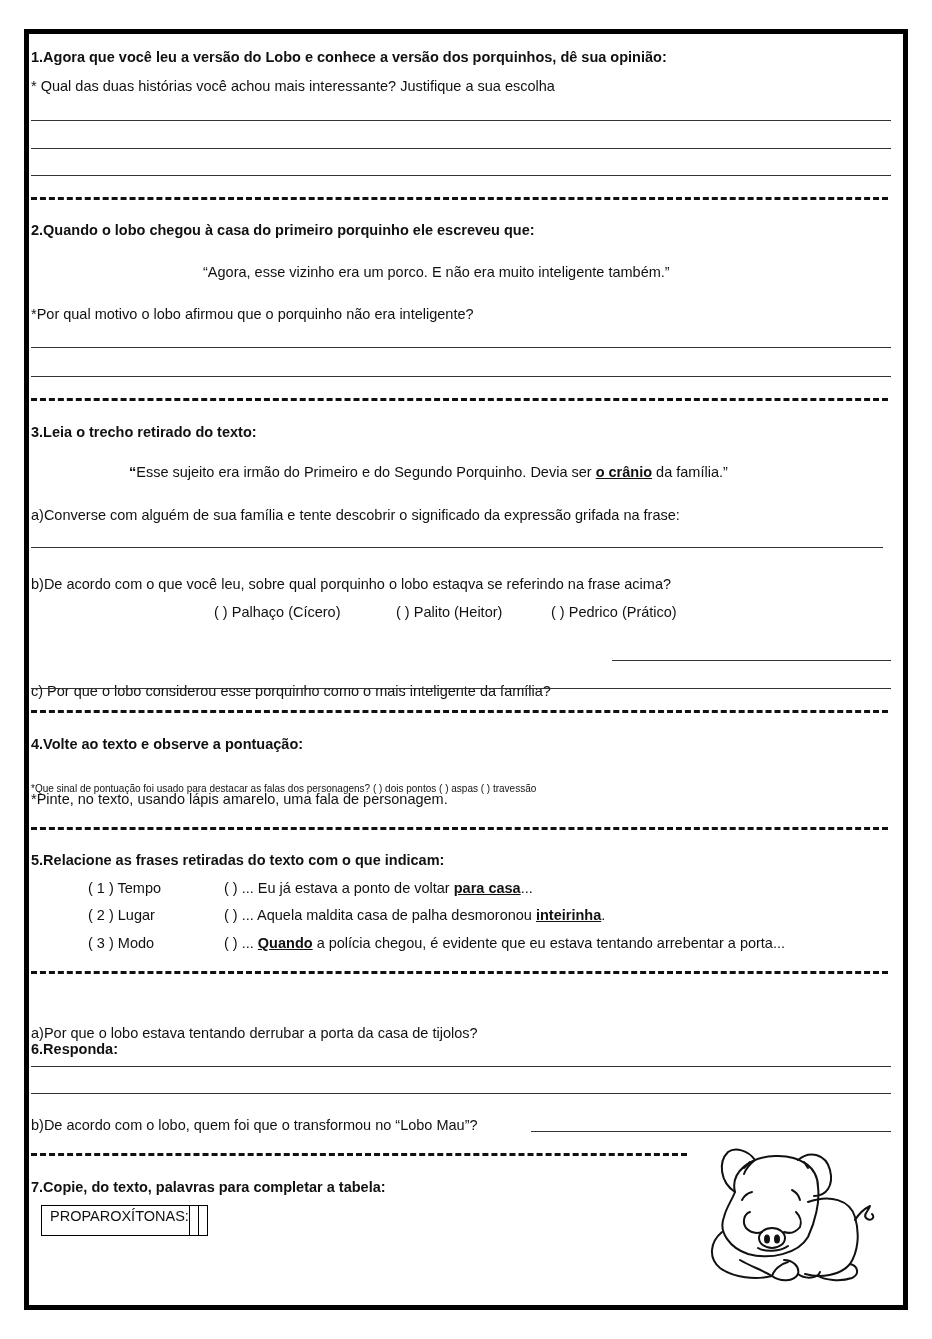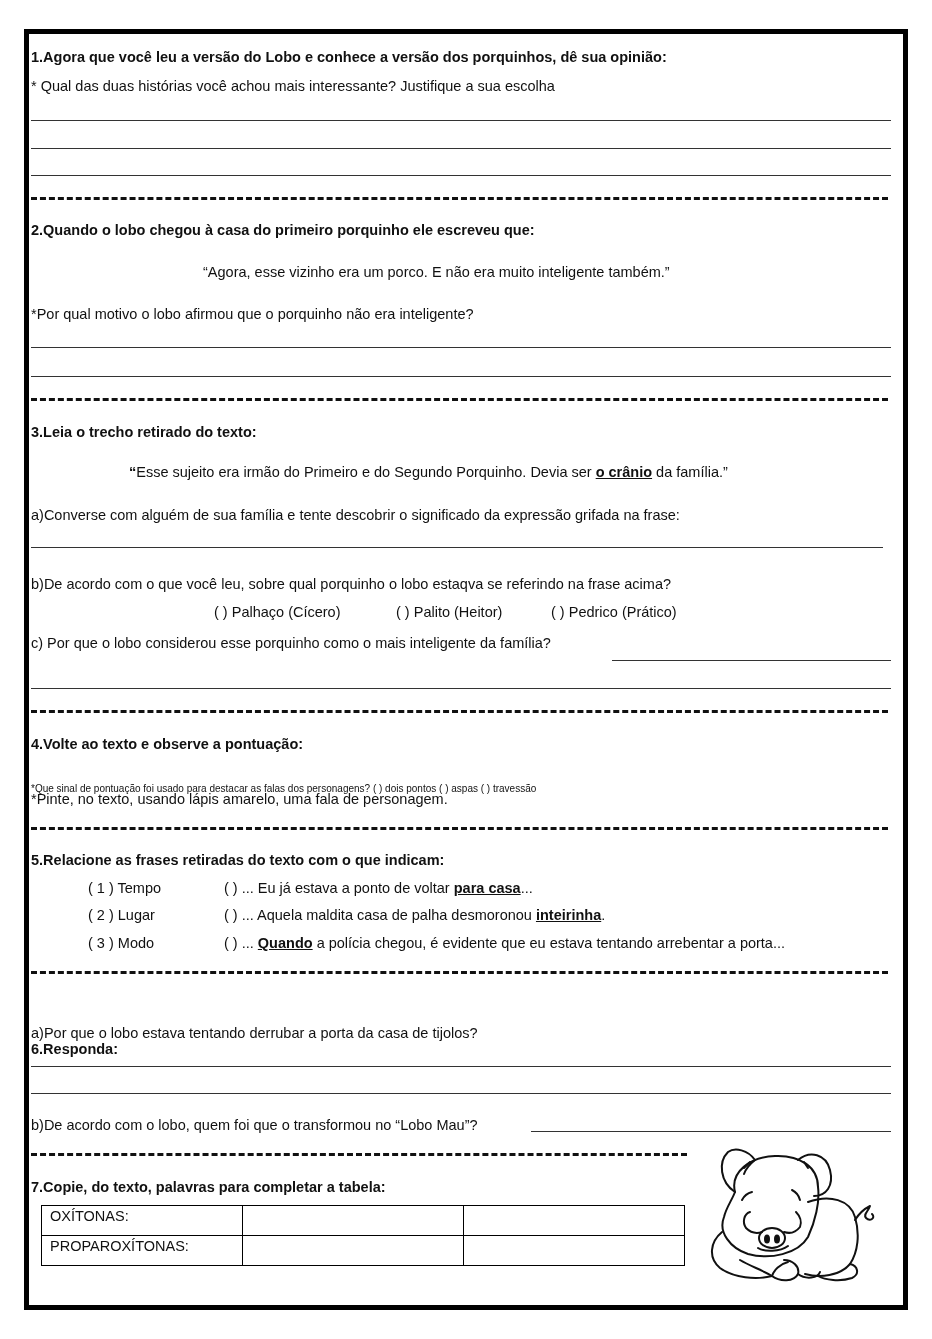--- a/index.html
+++ b/index.html
@@ -37,21 +37,21 @@
 <div class="dash" style="left:31px;top:398px;width:857px;"></div>
 
 <div class="abs b" style="left:31px;top:423px;">3.Leia o trecho retirado do texto:</div>
 <div class="abs" style="left:129px;top:463px;"><span class="b">“</span><span>Esse sujeito era irmão do Primeiro e do Segundo Porquinho. Devia ser </span><span class="u">o crânio</span><span> da família.”</span></div>
 <div class="abs" style="left:31px;top:506px;">a)Converse com alguém de sua família e tente descobrir o significado da expressão grifada na frase:</div>
 <div class="rule" style="left:31px;top:547px;width:852px;"></div>
 <div class="abs" style="left:31px;top:575px;">b)De acordo com o que você leu, sobre qual porquinho o lobo estaqva se referindo na frase acima?</div>
 <div class="abs" style="left:214px;top:603px;">(     ) Palhaço (Cícero)</div>
 <div class="abs" style="left:396px;top:603px;">(     ) Palito (Heitor)</div>
 <div class="abs" style="left:551px;top:603px;">(     ) Pedrico (Prático)</div>
-<div class="abs" style="left:31px;top:634px;">c) Por que o lobo considerou esse porquinho como o mais inteligente da família?</div>
+<div class="abs" style="left:31px;top:682px;">c) Por que o lobo considerou esse porquinho como o mais inteligente da família?</div>
 <div class="rule" style="left:612px;top:660px;width:279px;"></div>
 <div class="rule" style="left:31px;top:688px;width:860px;"></div>
 <div class="dash" style="left:31px;top:710px;width:857px;"></div>
 
 <div class="abs b" style="left:31px;top:735px;">4.Volte ao texto e observe a pontuação:</div>
 <div class="abs" style="left:31px;top:780px;font-size:10px;">*Que sinal de pontuação foi usado para destacar as falas dos personagens? (   ) dois pontos   (   ) aspas   (   ) travessão</div>
 <div class="abs" style="left:31px;top:790px;">*Pinte, no texto, usando lápis amarelo, uma fala de personagem.</div>
 <div class="dash" style="left:31px;top:827px;width:857px;"></div>
 
 <div class="abs b" style="left:31px;top:851px;">5.Relacione as frases retiradas do texto com o que indicam:</div>
@@ -71,25 +71,20 @@
 <div class="abs" style="left:31px;top:1024px;">a)Por que o lobo estava tentando derrubar a porta da casa de tijolos?</div>
 <div class="rule" style="left:31px;top:1066px;width:860px;"></div>
 <div class="rule" style="left:31px;top:1093px;width:860px;"></div>
 <div class="abs" style="left:31px;top:1116px;">b)De acordo com o lobo, quem foi que o transformou no “Lobo Mau”?</div>
 <div class="rule" style="left:531px;top:1131px;width:360px;"></div>
 <div class="dash" style="left:31px;top:1153px;width:656px;"></div>
 
 <div class="abs b" style="left:31px;top:1178px;">7.Copie, do texto, palavras para completar a tabela:</div>
 <table class="tb">
   <tbody>
-      <tr>
-    <td style="width:192px;">OXÍTONAS:</td>
-    <td style="width:212px;"></td>
-    <td style="width:212px;"></td>
-  </tr>
   <tr>
     <td>PROPAROXÍTONAS:</td>
     <td></td>
     <td></td>
   </tr>
 </tbody>
   </table>
 
 <svg class="pig" viewBox="0 0 190 150" fill="none" stroke="#111" stroke-width="2" stroke-linecap="round" stroke-linejoin="round">
 

